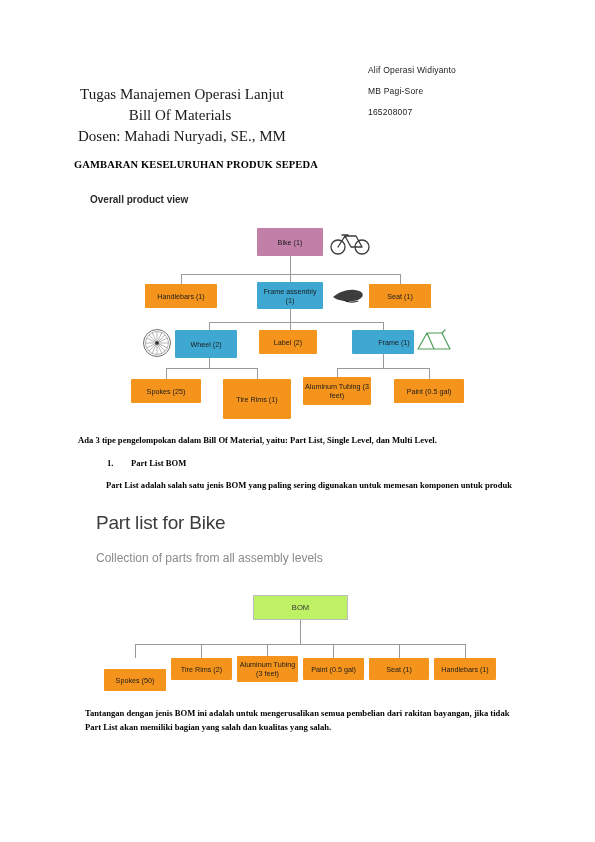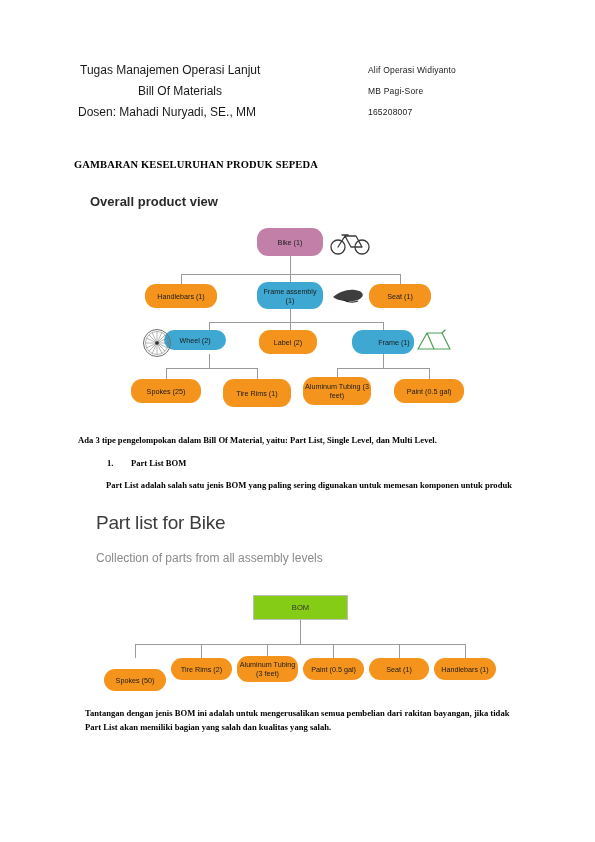--- a/index.html
+++ b/index.html
@@ -26,24 +26,25 @@
   .hdr {
     position: absolute;
     top: 60px;
     left: 78px;
     width: 455px;
     display: flex;
     justify-content: space-between;
   }
   .hdr-left {
     width: 250px;
-    font-family: Liberation Sans, sans-serif;
-    font-size: 12px;
+    font-family: Liberation Serif, serif;
+    font-size: 15px;
     line-height: 21px;
     color: #1a1a1a;
+    margin-top: 24px;
   }
   .hdr-left div:nth-child(1) { text-align: left; padding-left: 2px; }
   .hdr-left div:nth-child(2) { text-align: center; padding-right: 46px; }
   .hdr-left div:nth-child(3) { text-align: left; }
   .hdr-right {
     width: 165px;
     font-family: "Liberation Sans", sans-serif;
     font-size: 8.5px;
     line-height: 21px;
     color: #1a1a1a;
@@ -60,50 +61,50 @@
     font-size: 10.5px;
     letter-spacing: .15px;
     color: #000;
   }
   .fig-caption {
     position: absolute;
     top: 194px;
     left: 90px;
     font-family: "Liberation Sans", sans-serif;
     font-weight: bold;
-    font-size: 13px;
+    font-size: 10px;
     color: #2b2b2b;
   }
 
   
   .diagram {
     position: absolute;
     left: 0;
     width: 595px;
   }
   .node {
     position: absolute;
     box-sizing: border-box;
-    border-radius: 11px;
+    border-radius: 1px;
     display: flex;
     align-items: center;
     justify-content: center;
     text-align: center;
     font-family: "Liberation Sans", sans-serif;
     font-size: 7.2px;
     line-height: 9px;
     color: #1b1b1b;
     z-index: 2;
     padding: 1px 2px;
   }
   .node.pink   { background: #c280a8; }
   .node.orange { background: #f5941d; }
   .node.blue   { background: #3ea8d2; }
   .node.plain  {
-    background: #84cc16;
+    background: #bef264;
     border: 1px solid #bdbdbd;
     border-radius: 0;
     color: #333;
     font-size: 7.6px;
   }
   .line {
     position: absolute;
     background: #9a9a9a;
     z-index: 1;
   }
@@ -203,21 +204,21 @@
     <div class="node blue" style="left:257px;top:282px;width:66px;height:27px;">Frame assembly (1)</div>
     <div class="node orange" style="left:369px;top:284px;width:62px;height:24px;">Seat (1)</div>
 
     <span class="icon" style="left:331px;top:288px;">
       <svg width="34" height="16" viewBox="0 0 34 16">
         <path d="M2 9 C8 4 16 1 24 2 C31 3 33 6 31 9 C28 13 20 14 13 13 C8 12 4 11 2 9 Z" fill="#3d3d3d"></path>
         <path d="M13 12 C16 14 22 15 27 13" stroke="#2a2a2a" stroke-width="1.2" fill="none"></path>
       </svg>
     </span>
 
-    <div class="node blue" style="left:164px;top:330px;width:62px;height:20px;">Wheel (2)</div>
+    <div class="node blue" style="left:175px;top:330px;width:62px;height:28px;">Wheel (2)</div>
     <div class="node orange" style="left:259px;top:330px;width:58px;height:24px;">Label (2)</div>
     <div class="node blue" style="left:352px;top:330px;width:62px;height:24px;padding-left:24px;">Frame (1)</div>
 
     <span class="icon" style="left:142px;top:328px;">
       <svg width="30" height="30" viewBox="0 0 30 30" stroke="#6e6e6e" fill="none">
         <circle cx="15" cy="15" r="13.5" stroke-width="1"></circle>
         <circle cx="15" cy="15" r="11.5" stroke-width=".5"></circle>
         <g stroke-width=".5">
           <path d="M15 3.5 V26.5 M3.5 15 H26.5 M6.9 6.9 L23.1 23.1 M23.1 6.9 L6.9 23.1"></path>
           <path d="M10 4.3 L20 25.7 M20 4.3 L10 25.7 M4.3 10 L25.7 20 M4.3 20 L25.7 10"></path>
@@ -227,21 +228,21 @@
     </span>
 
     <span class="icon" style="left:414px;top:328px;">
       <svg width="40" height="26" viewBox="0 0 40 26" fill="none" stroke="#4f9e5c" stroke-width="1.2">
         <path d="M4 21 L13 5 L28 5 L36 21 M13 5 L20 21 L36 21 M4 21 L20 21" stroke-linecap="round" stroke-linejoin="round"></path>
         <path d="M28 5 L31 2" stroke-linecap="round"></path>
       </svg>
     </span>
 
     <div class="node orange" style="left:131px;top:379px;width:70px;height:24px;">Spokes (25)</div>
-    <div class="node orange" style="left:223px;top:379px;width:68px;height:28px;">Tire Rims (1)</div>
+    <div class="node orange" style="left:223px;top:379px;width:68px;height:40px;">Tire Rims (1)</div>
     <div class="node orange" style="left:303px;top:377px;width:68px;height:28px;">Aluminum Tubing (3 feet)</div>
     <div class="node orange" style="left:394px;top:379px;width:70px;height:24px;">Paint (0.5 gal)</div>
   </div>
 
   <div class="para" style="top:433px;left:78px;width:450px;">Ada 3 tipe pengelompokan dalam Bill Of Material, yaitu: Part List, Single Level, dan Multi Level.</div>
 
   <div class="para" style="top:456px;left:107px;">1.</div>
   <div class="para" style="top:456px;left:131px;">Part List BOM</div>
 
   <div class="para" style="top:478px;left:106px;width:420px;">Part List adalah salah satu jenis BOM yang paling sering digunakan untuk memesan komponen untuk produk</div>

